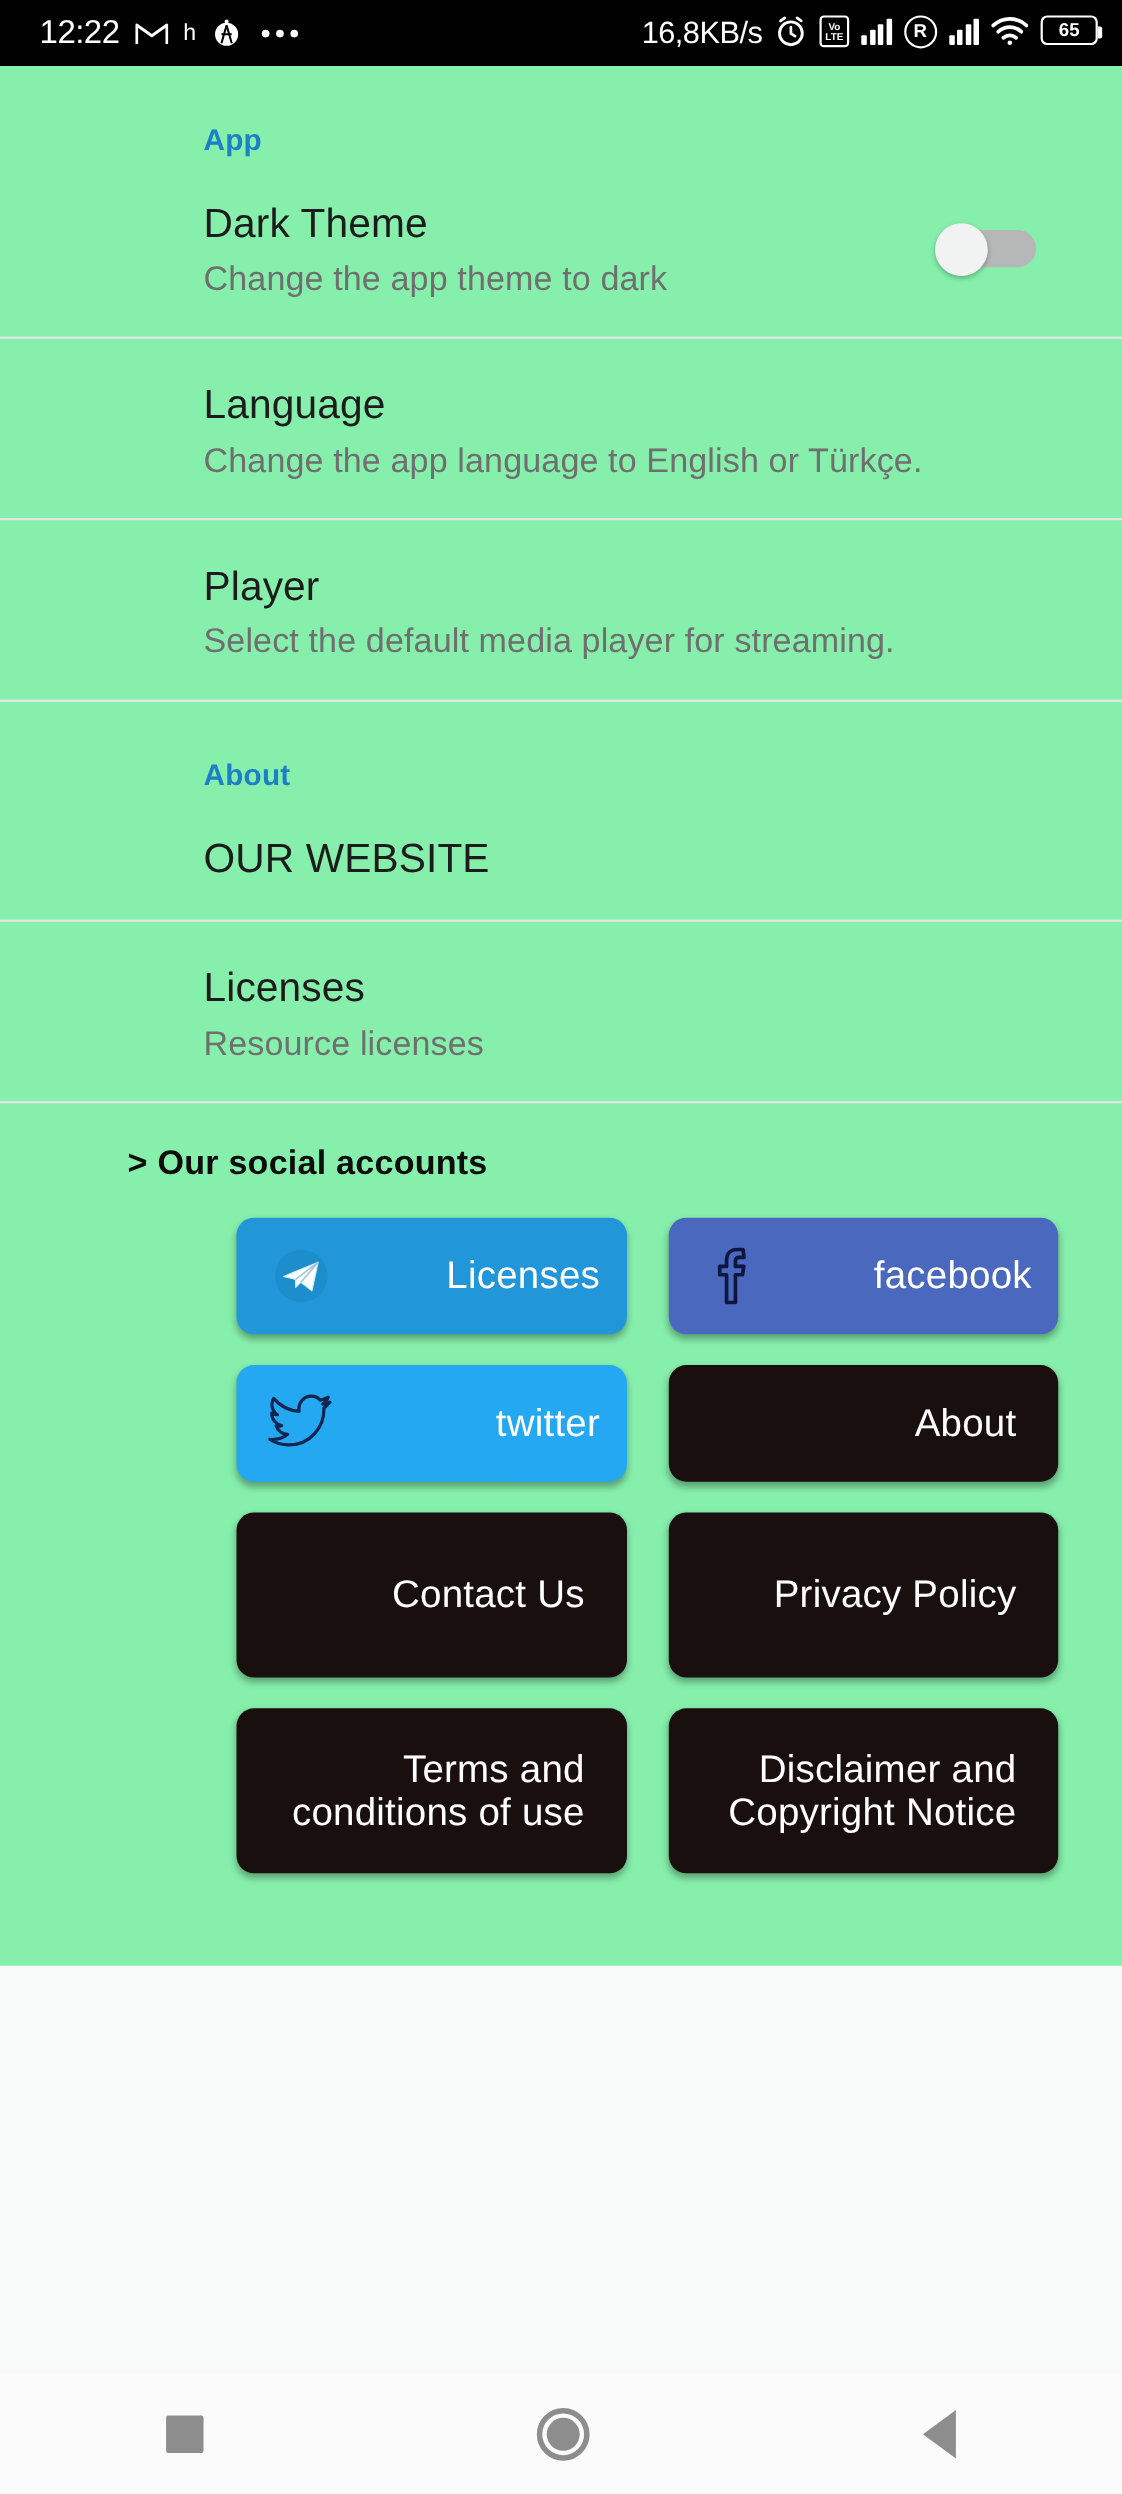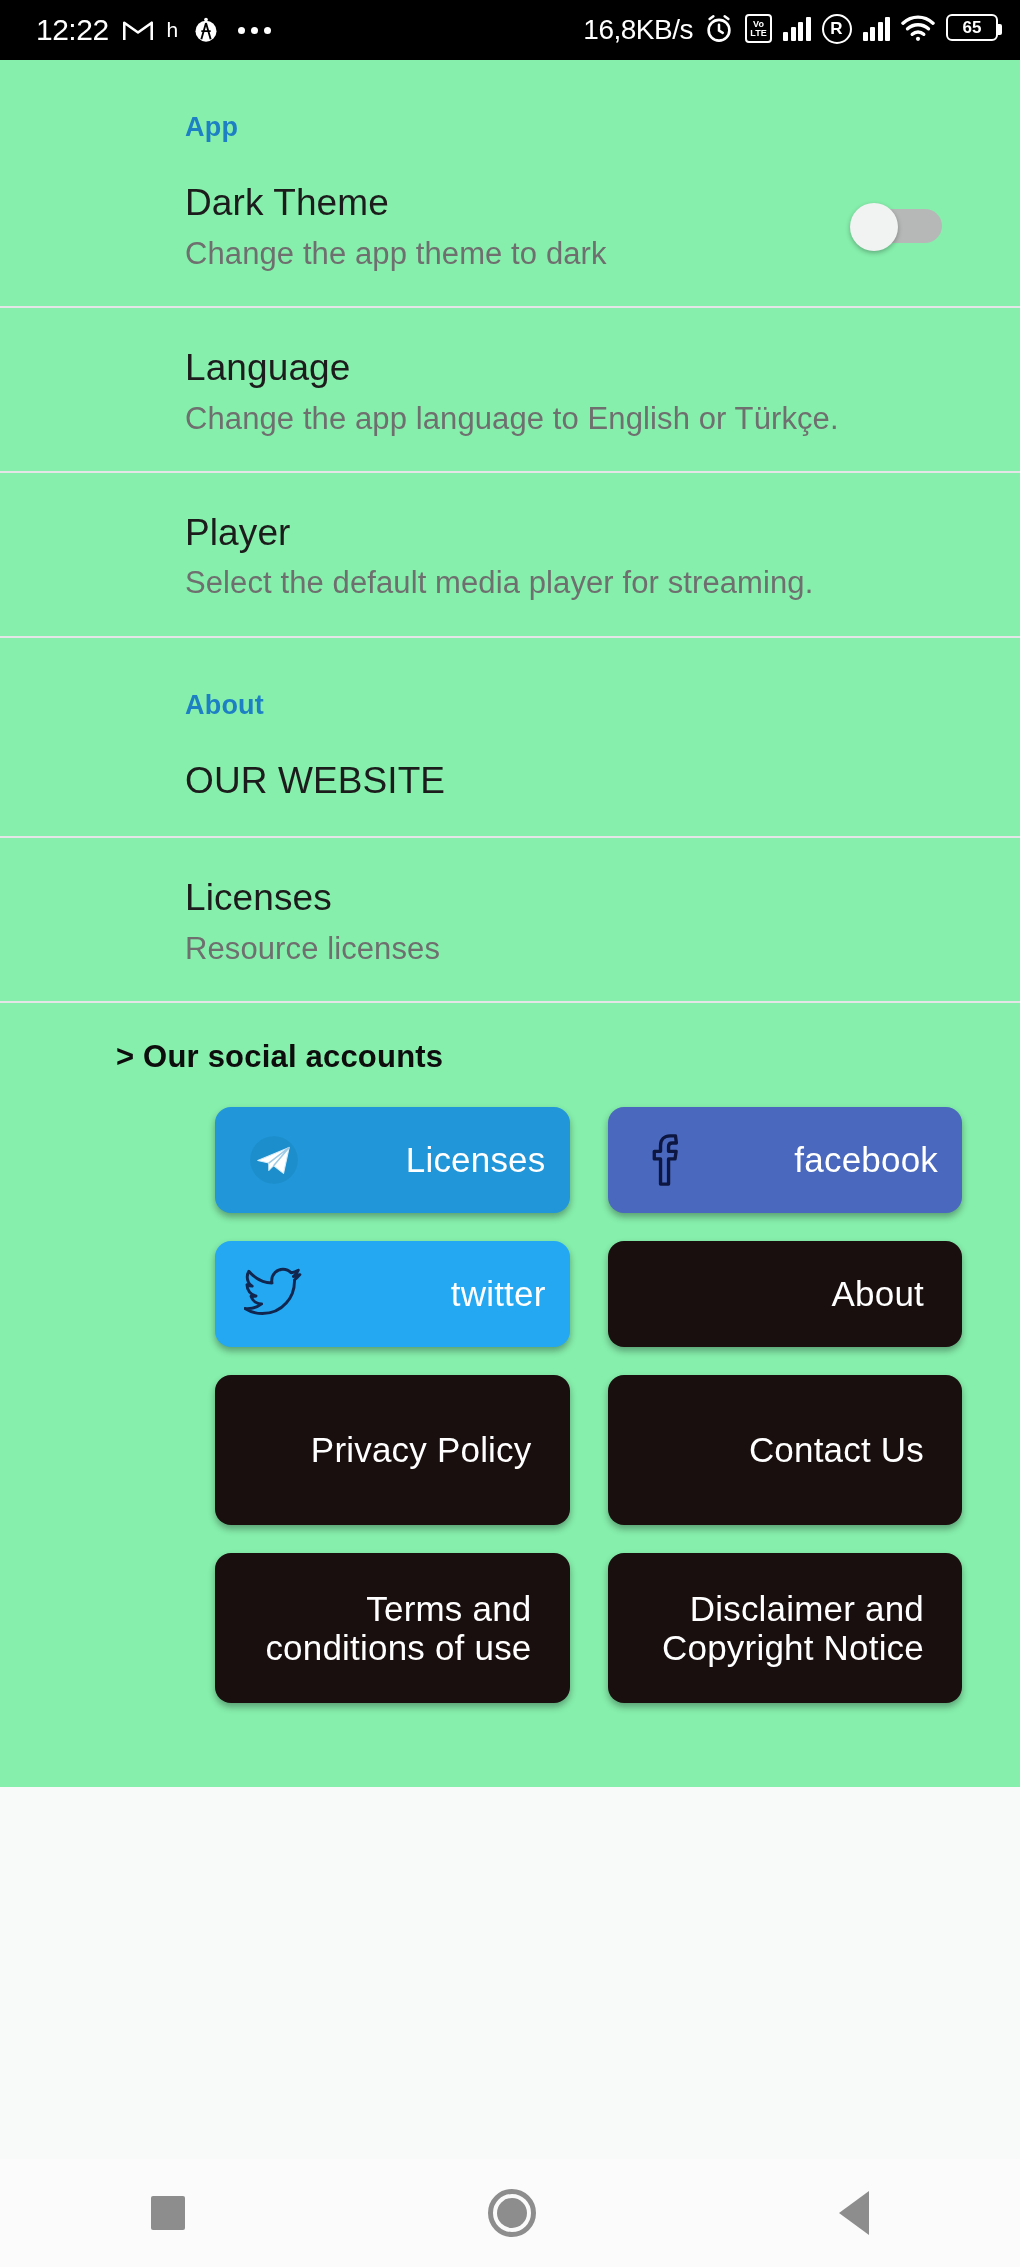--- a/index.html
+++ b/index.html
@@ -267,26 +267,26 @@
               <path d="M24.5 3.4c-.9.4-1.9.7-2.9.8 1-.6 1.8-1.6 2.2-2.8-1 .6-2.1 1-3.2 1.2-.9-1-2.2-1.6-3.6-1.6-2.8 0-5 2.2-5 5 0 .4 0 .8.1 1.1C8 6.9 4.3 4.9 1.8 1.9c-.4.7-.7 1.6-.7 2.5 0 1.7.9 3.2 2.2 4.1-.8 0-1.6-.2-2.3-.6v.1c0 2.4 1.7 4.4 4 4.9-.4.1-.9.2-1.3.2-.3 0-.6 0-.9-.1.6 2 2.5 3.4 4.7 3.4-1.7 1.3-3.9 2.1-6.2 2.1-.4 0-.8 0-1.2-.1 2.2 1.4 4.9 2.3 7.7 2.3 9.3 0 14.3-7.7 14.3-14.3v-.7c1-.7 1.8-1.6 2.4-2.3z" fill="none" stroke="#11264f" stroke-width="1.3" stroke-linejoin="round"></path>
             </svg>
           </span>
           <span class="label">twitter</span>
         </div>
 
         <div class="sbtn dark">
           <span class="label">About</span>
         </div>
 
+        <div class="sbtn dark">
+          <span class="label">Contact Us</span>
+        </div>
+
         <div class="sbtn dark tall">
           <span class="label">Privacy Policy</span>
-        </div>
-
-        <div class="sbtn dark">
-          <span class="label">Contact Us</span>
         </div>
 
         <div class="sbtn dark xtall">
           <span class="label">Terms and conditions of use</span>
         </div>
 
         <div class="sbtn dark xtall">
           <span class="label">Disclaimer and Copyright Notice</span>
         </div>
 

